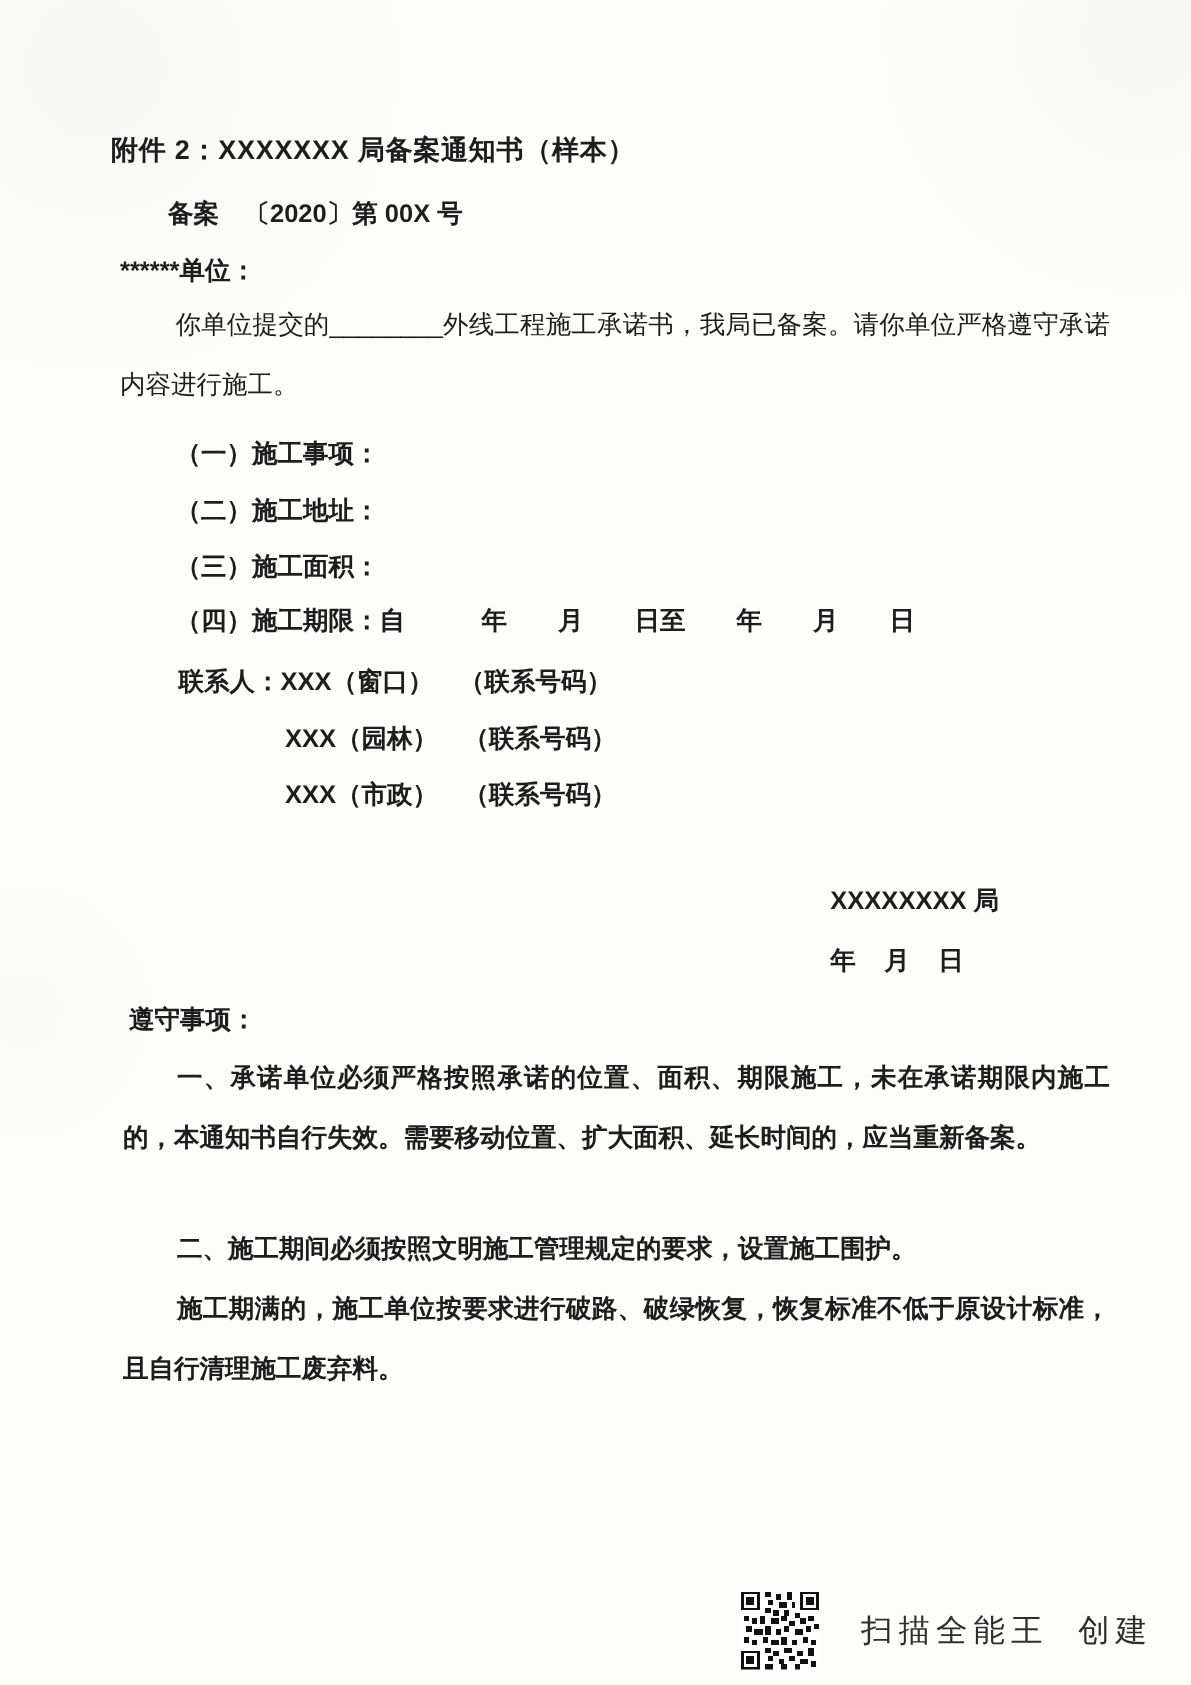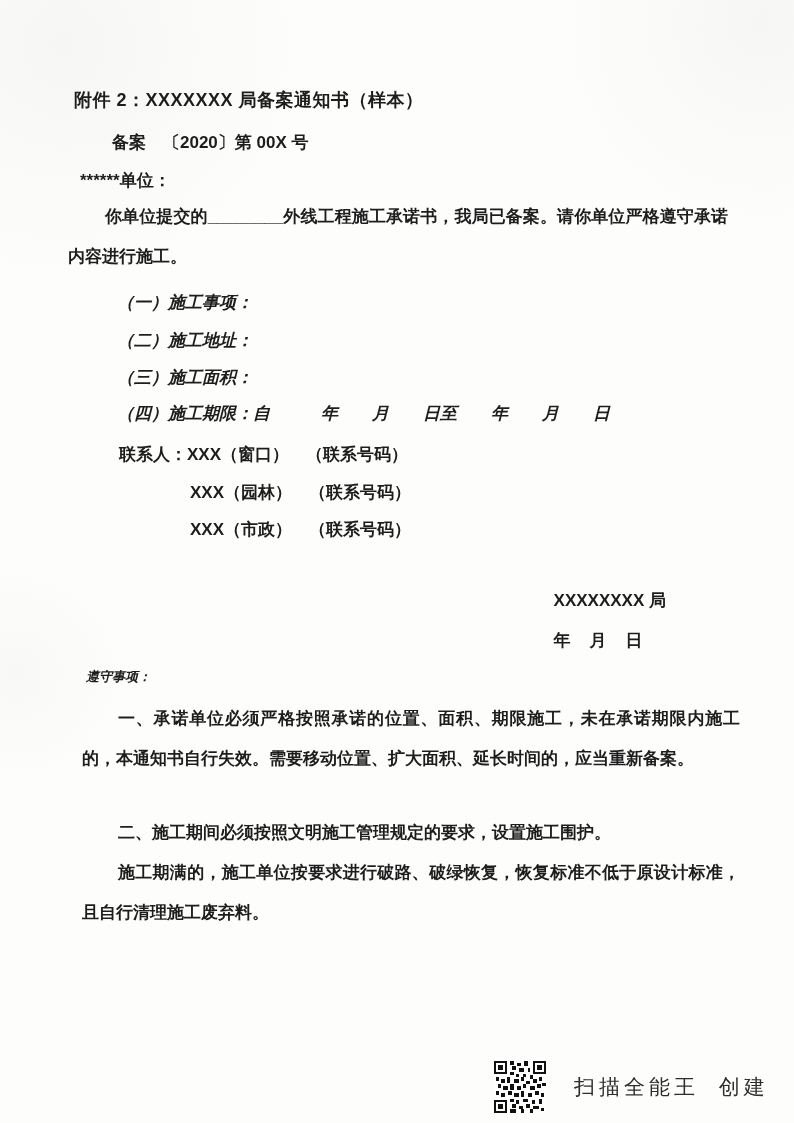--- a/index.html
+++ b/index.html
@@ -17,41 +17,41 @@
       radial-gradient(circle at 8% 4%, rgba(120,120,120,0.05), rgba(120,120,120,0) 18%),
       radial-gradient(circle at 96% 2%, rgba(120,120,120,0.05), rgba(120,120,120,0) 15%),
       radial-gradient(circle at 2% 60%, rgba(120,120,120,0.04), rgba(120,120,120,0) 10%),
       #fdfdfc;
   }
   .abs { position: absolute; white-space: pre; }
   .title        { left: 74px;  top: 88px;  font-size: 18px; font-weight: 600; letter-spacing: 0.5px; }
   .doc-number   { left: 112px; top: 131px; font-size: 17px; font-weight: 600; }
   .addressee    { left: 80px;  top: 169px; font-size: 17px; font-weight: 600; }
   .intro {
-    position: absolute; left: 68px; top: 197px; width: 660px;
-    font-size: 17px; font-weight: 700; line-height: 40px;
+    position: absolute; left: 80px; top: 197px; width: 660px;
+    font-size: 17px; font-weight: 400; line-height: 40px;
     text-indent: 37px; text-align: justify; white-space: normal;
     margin: 0;
   }
-  .item    { left: 117px; font-size: 17px; font-weight: 600; font-style: italic; }
+  .item    { left: 117px; font-size: 17px; font-weight: 600; }
   .item-1  { top: 291px; }
   .item-2  { top: 329px; }
   .item-3  { top: 366px; }
   .item-4  { top: 402px; text-align: center; }
   .contact { font-size: 17px; font-weight: 600; }
   .contact-1 { left: 119px; top: 443px; }
   .contact-2 { left: 190px; top: 481px; }
   .contact-3 { left: 190px; top: 518px; }
   .signature {
     position: absolute; right: 128px; top: 589px;
     text-align: left; font-size: 17px; font-weight: 600;
   }
   .signature .sig-org  { white-space: pre; }
   .signature .sig-date { white-space: pre; margin-top: 17px; letter-spacing: 1px; }
-  .notice-heading { left: 86px; top: 668px; font-size: 13px; font-weight: 600; font-style: italic; }
+  .notice-heading { left: 86px; top: 668px; font-size: 17px; font-weight: 600; }
   .para {
     position: absolute; left: 82px; width: 658px;
     font-size: 17px; font-weight: 600; line-height: 40px;
     text-indent: 36px; text-align: justify; white-space: normal;
     margin: 0;
   }
   .para-1 { top: 699px; }
   .para-2 { top: 813px; }
   .para-3 { top: 853px; }
   .para-4 { top: 928px; }

